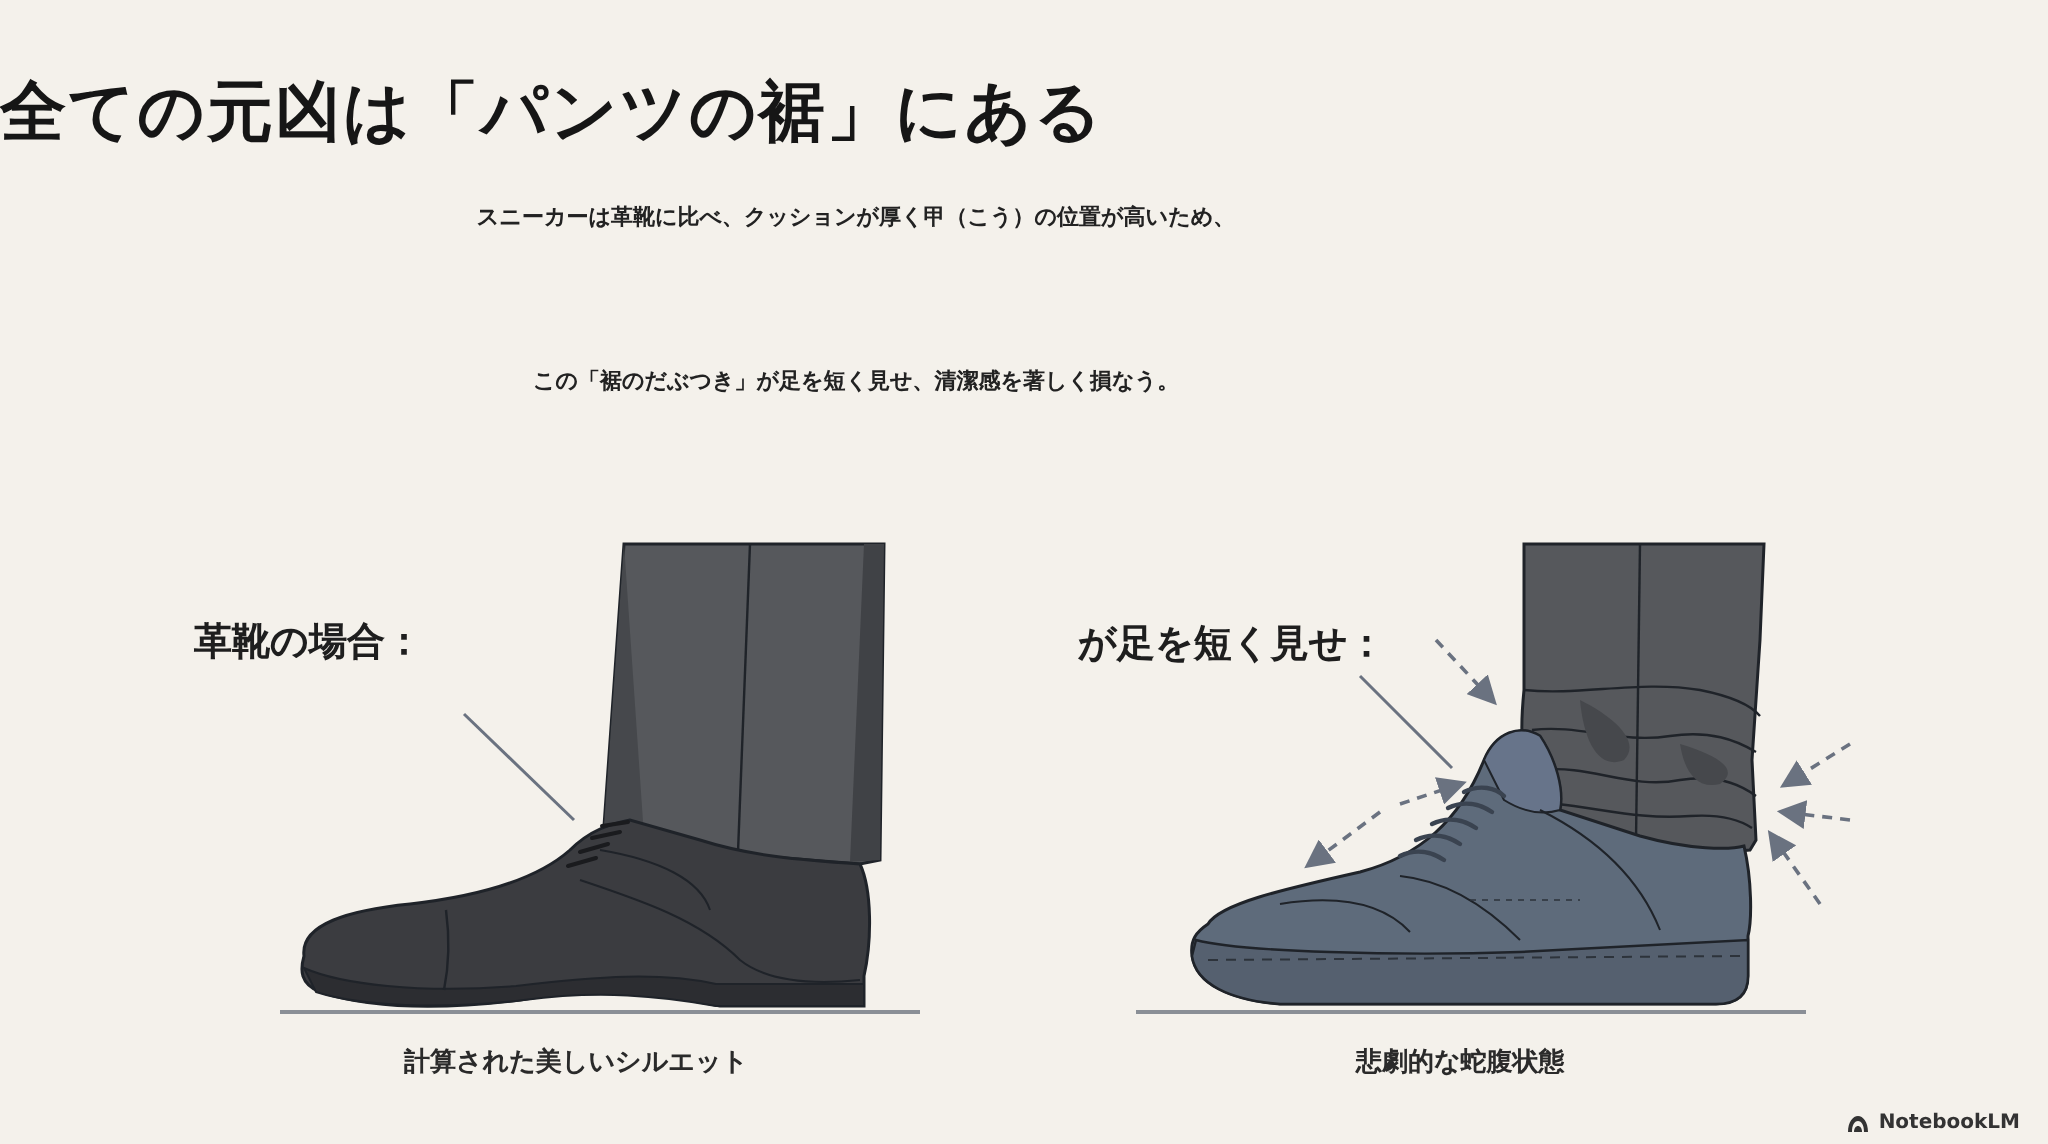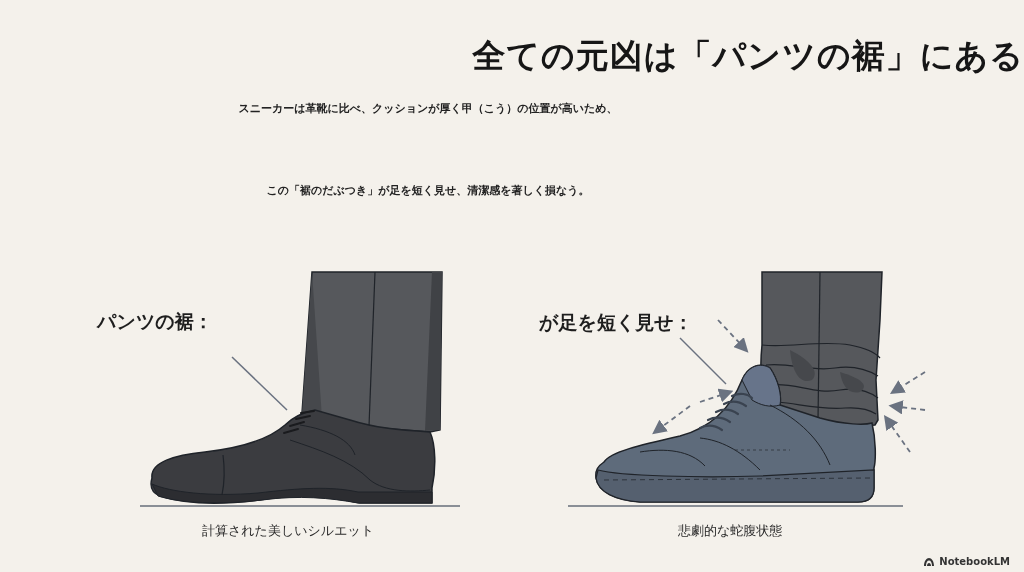--- a/index.html
+++ b/index.html
@@ -5,36 +5,36 @@
   html, body { margin: 0; padding: 0; }
   body {
     width: 1024px; height: 572px; overflow: hidden;
     background: #f4f1eb;
     font-family: "DejaVu Sans", "Liberation Sans", sans-serif;
     color: #1c1c1c;
     position: relative;
   }
   .title {
     position: absolute; left: 0; top: 34px; width: 1024px;
-    text-align: right; font-size: 33px; font-weight: bold; letter-spacing: 1px;
+    text-align: left; font-size: 33px; font-weight: bold; letter-spacing: 1px;
     color: #161616;
   }
   .para {
     position: absolute; left: 0; width: 856px; text-align: center;
     font-size: 11px; font-weight: bold; line-height: 29px; color: #222;
   }
   .para1 { top: 94px; }
   .para2 { top: 176px; }
   .label {
     position: absolute; font-size: 19px; font-weight: bold; line-height: 27px; color: #1e1e1e;
   }
   .label-left { left: 97px; top: 308px; }
   .label-right { left: 539px; top: 309px; }
   .caption {
-    position: absolute; font-size: 13px; font-weight: normal; color: #2a2a2a;
+    position: absolute; font-size: 13px; font-weight: bold; color: #2a2a2a;
   }
   .caption-left { left: 202px; top: 522px; }
   .caption-right { left: 678px; top: 522px; }
   .brand {
     position: absolute; right: 14px; bottom: 5px; font-size: 10px; font-weight: bold;
     color: #333; display: flex; align-items: flex-end; gap: 4px;
   }
   .illus { position: absolute; left: 0; top: 0; }
 </style>
 </head>
@@ -44,21 +44,21 @@
 
 <div class="para para1">
   <div>スニーカーは革靴に比べ、クッションが厚く甲（こう）の位置が高いため、</div>
 </div>
 
 <div class="para para2">
   <div>この「裾のだぶつき」が足を短く見せ、清潔感を著しく損なう。</div>
 </div>
 
 <div class="label label-left">
-  <div>パンツの裾：</div>
+  <div>革靴の場合：</div>
 </div>
 
 <div class="label label-right">
   <div>が足を短く見せ：</div>
 </div>
 
 <svg class="illus" width="1024" height="572" viewBox="0 0 1024 572">
 
   <g>
 

